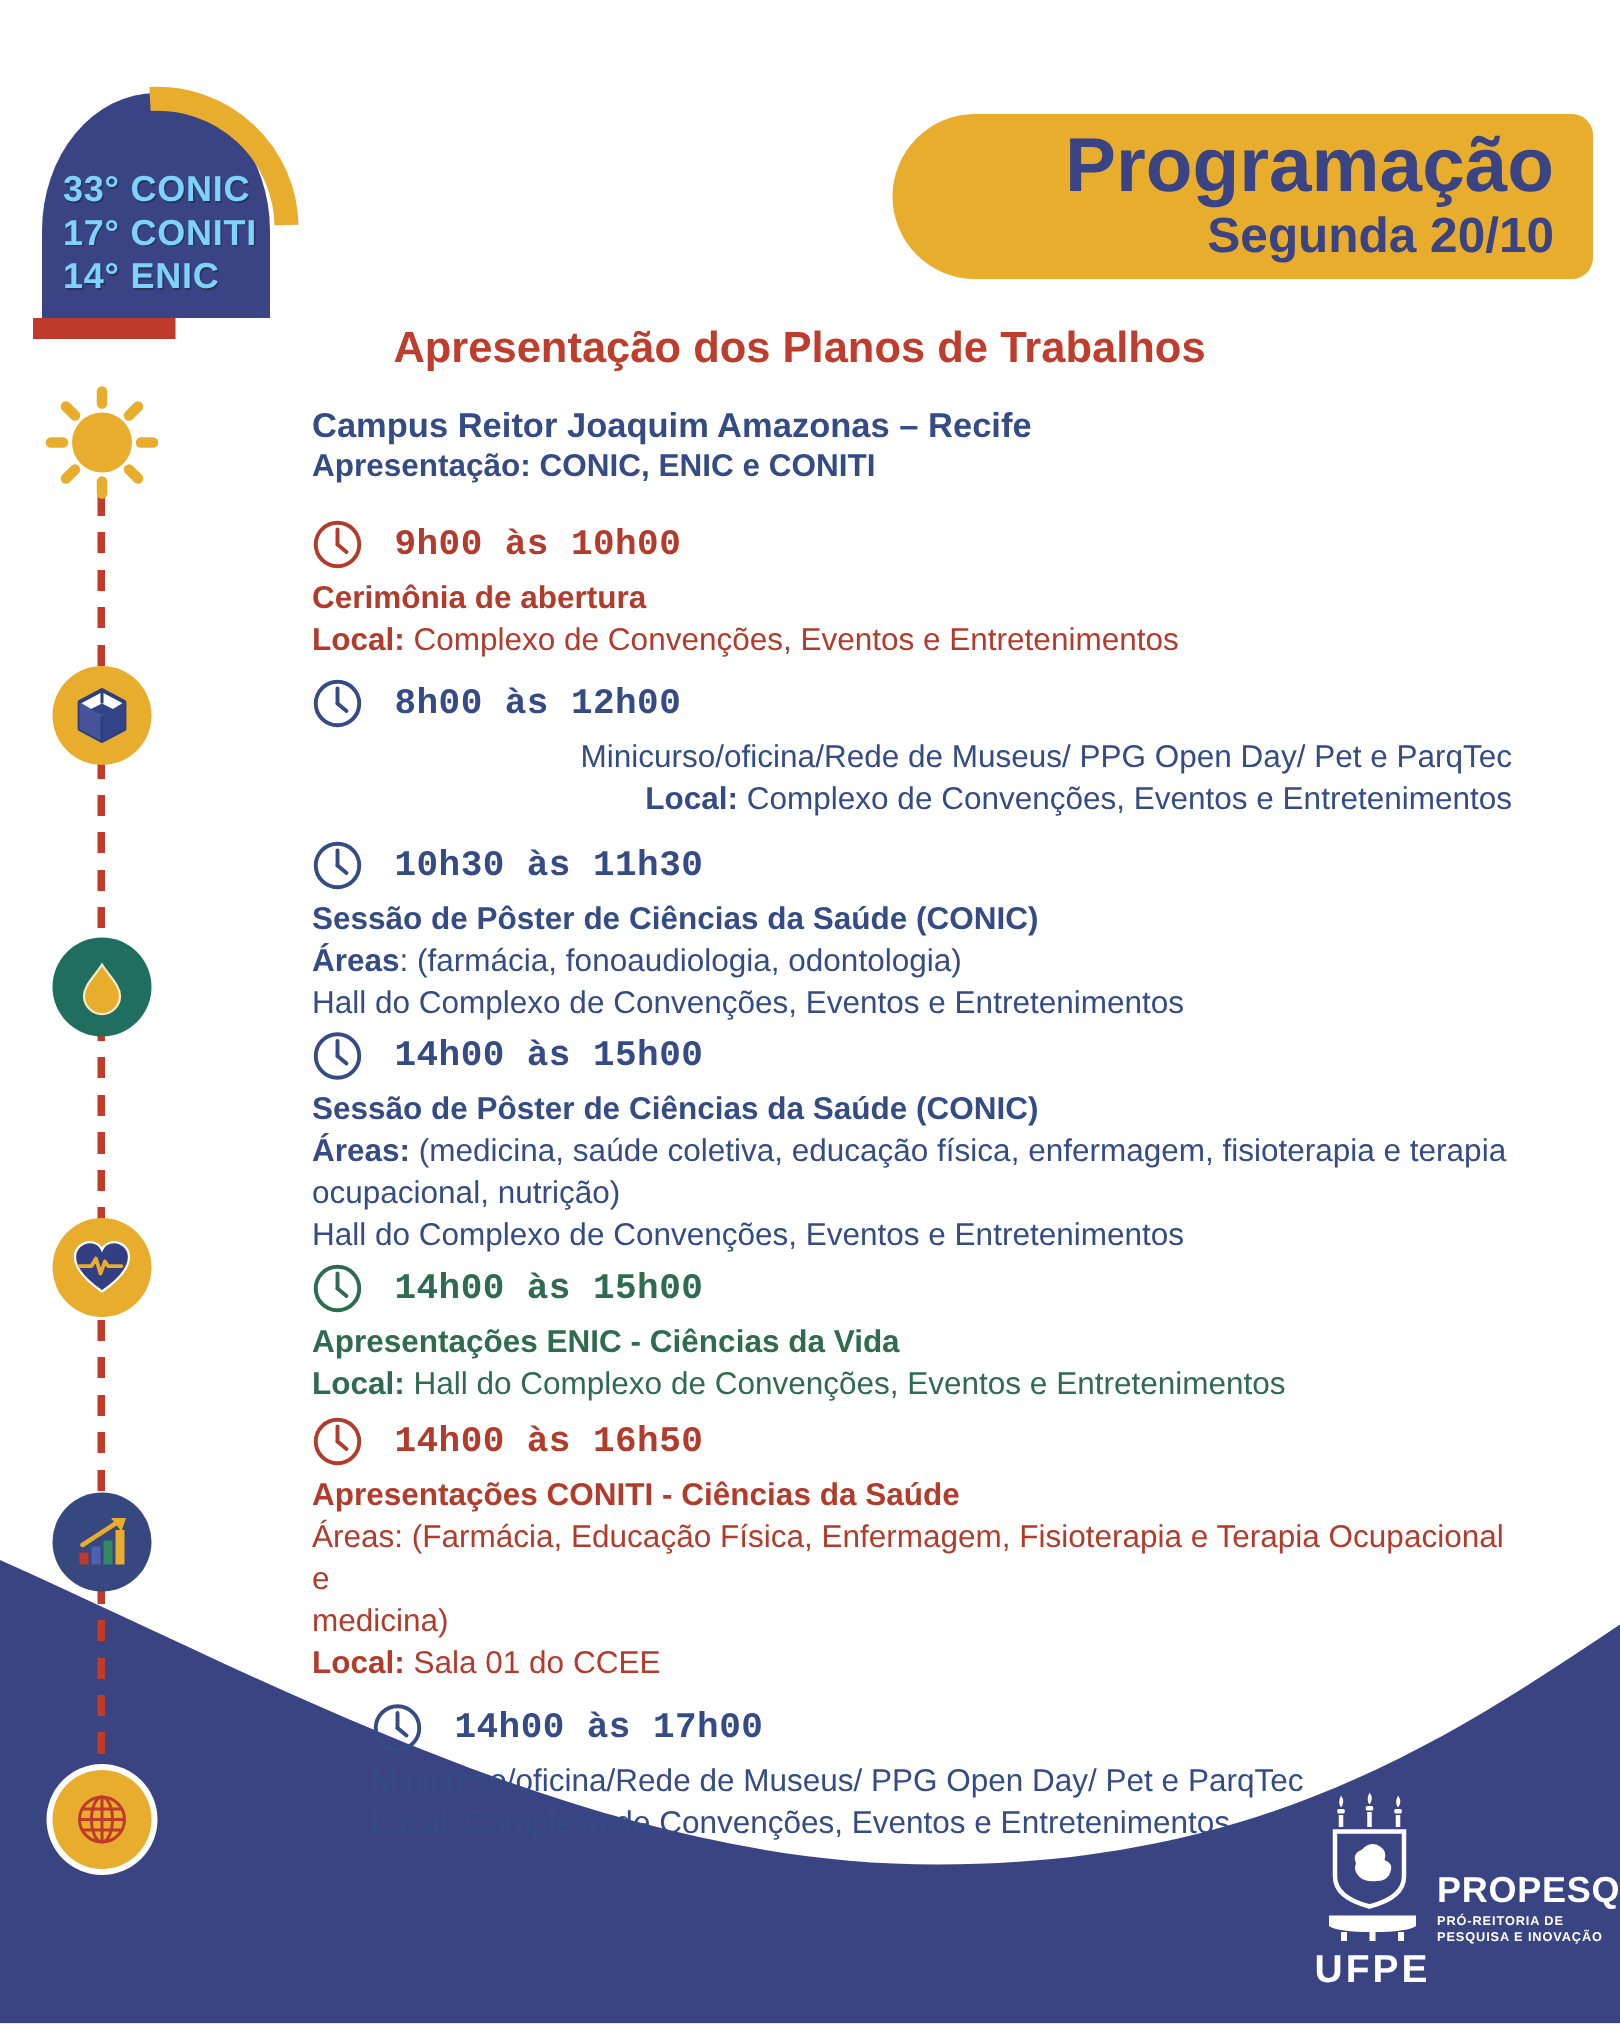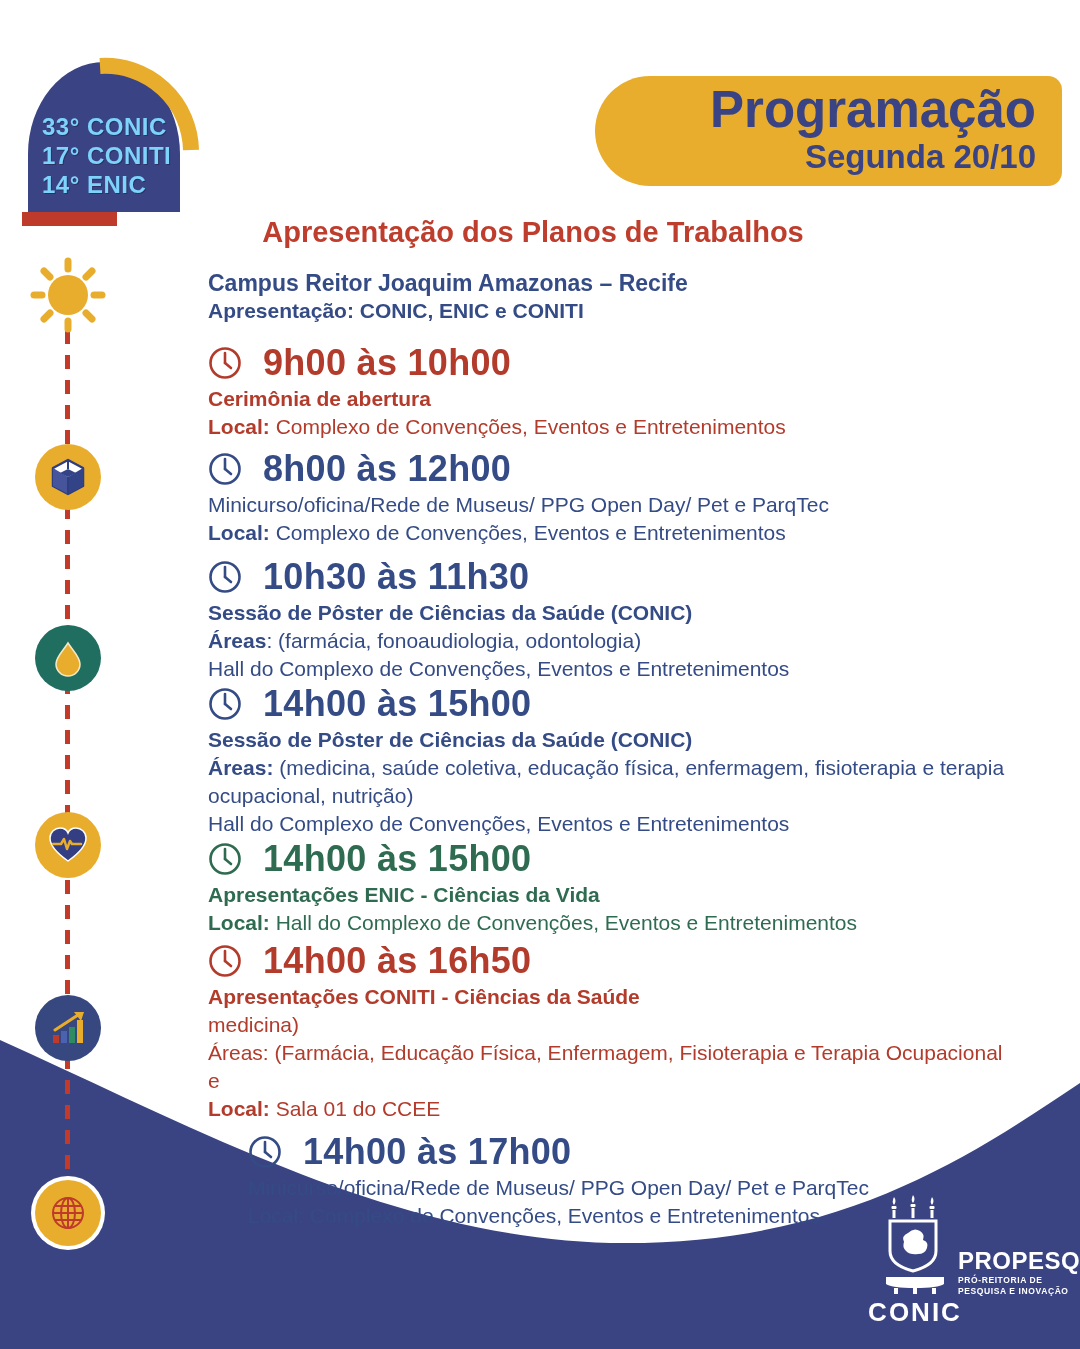--- a/index.html
+++ b/index.html
@@ -86,21 +86,21 @@
   .ring-white { box-shadow:0 0 0 4px #ffffff; }
 
   
   .events { position:absolute; left:0; top:0; width:1080px; height:1349px; z-index:2; pointer-events:none; }
   .event { position:absolute; left:208px; width:800px; color:var(--ec); pointer-events:auto; }
   .event.e0 { top:344px; } .event.e1 { top:450px; } .event.e2 { top:558px; }
   .event.e3 { top:685px; } .event.e4 { top:840px; } .event.e5 { top:942px; }
   .event.e6 { top:1133px;margin-left:40px; }
   .ev-head { display:flex; align-items:center; gap:21px; height:38px; }
   .ev-clock { width:34px; height:34px; flex:0 0 auto; }
-  .ev-time { font-size:36px; font-weight:bold; letter-spacing:0.3px; }
+  .ev-time { font-size:24px; font-weight:bold; letter-spacing:0.3px;font-family:Liberation Mono, monospace; }
   .lines { margin-top:3px; font-size:21px; line-height:28px; }
   .line .b { font-weight:bold; }
 
   
   .wave { position:absolute; left:0; top:1000px; width:1080px; height:349px; z-index:1; }
 
   
   .footer { position:absolute; left:860px; top:1195px; width:210px; height:140px; z-index:3; color:#ffffff; }
   .crest { position:absolute; left:22px; top:0; }
   .ufpe-label {
@@ -214,21 +214,21 @@
         <line x1="17" y1="17" x2="23" y2="22" stroke="currentColor" stroke-width="2.6" stroke-linecap="round"></line>
       </svg>
       <span class="ev-time">9h00 às 10h00</span>
     </div>
     <div class="lines">
         <div class="line"><span class="b">Cerimônia de abertura</span></div>
         <div class="line"><span class="b">Local:</span><span> Complexo de Convenções, Eventos e Entretenimentos</span></div>
       </div>
   </div>
 
-  <div class="event e1" style="--ec: #344B86; color: rgb(52, 75, 134);">
+  <div class="event e1" style="--ec: #344B86; color: rgb(52, 75, 134); text-align: right;">
     <div class="ev-head">
       <svg class="ev-clock" viewBox="0 0 34 34">
         <circle cx="17" cy="17" r="14.5" fill="none" stroke="currentColor" stroke-width="2.6"></circle>
         <line x1="17" y1="17" x2="17" y2="7" stroke="currentColor" stroke-width="2.6" stroke-linecap="round"></line>
         <line x1="17" y1="17" x2="23" y2="22" stroke="currentColor" stroke-width="2.6" stroke-linecap="round"></line>
       </svg>
       <span class="ev-time">8h00 às 12h00</span>
     </div>
     <div class="lines">
         <div class="line"><span>Minicurso/oficina/Rede de Museus/ PPG Open Day/ Pet e ParqTec</span></div>
@@ -288,22 +288,22 @@
     <div class="ev-head">
       <svg class="ev-clock" viewBox="0 0 34 34">
         <circle cx="17" cy="17" r="14.5" fill="none" stroke="currentColor" stroke-width="2.6"></circle>
         <line x1="17" y1="17" x2="17" y2="7" stroke="currentColor" stroke-width="2.6" stroke-linecap="round"></line>
         <line x1="17" y1="17" x2="23" y2="22" stroke="currentColor" stroke-width="2.6" stroke-linecap="round"></line>
       </svg>
       <span class="ev-time">14h00 às 16h50</span>
     </div>
     <div class="lines">
         <div class="line"><span class="b">Apresentações CONITI - Ciências da Saúde</span></div>
+        <div class="line"><span>Áreas: (Farmácia, Educação Física, Enfermagem, Fisioterapia e Terapia Ocupacional e</span></div>
         <div class="line"><span>medicina)</span></div>
-        <div class="line"><span>Áreas: (Farmácia, Educação Física, Enfermagem, Fisioterapia e Terapia Ocupacional e</span></div>
         <div class="line"><span class="b">Local:</span><span> Sala 01 do CCEE</span></div>
       </div>
   </div>
 
   <div class="event e6" style="--ec: #344B86; color: rgb(52, 75, 134);">
     <div class="ev-head">
       <svg class="ev-clock" viewBox="0 0 34 34">
         <circle cx="17" cy="17" r="14.5" fill="none" stroke="currentColor" stroke-width="2.6"></circle>
         <line x1="17" y1="17" x2="17" y2="7" stroke="currentColor" stroke-width="2.6" stroke-linecap="round"></line>
         <line x1="17" y1="17" x2="23" y2="22" stroke="currentColor" stroke-width="2.6" stroke-linecap="round"></line>
@@ -340,21 +340,21 @@
       <path d="M8 26 h46 v30 q0 14 -23 20 q-23 -6 -23 -20 Z" fill="none" stroke="#ffffff" stroke-width="3"></path>
 
       <path d="M26 38 q6 -6 12 -2 q5 3 3 9 q6 2 4 8 q-2 6 -9 6 q-8 1 -12 -3 q-4 -4 -2 -9 q-3 -6 4 -9 Z"></path>
 
       <path d="M4 82 h58 v7 q-6 4 -29 4 q-23 0 -29 -4 Z"></path>
       <rect x="12" y="93" width="4" height="6"></rect>
       <rect x="31" y="93" width="4" height="6"></rect>
       <rect x="50" y="93" width="4" height="6"></rect>
     </g>
   </svg>
-  <div class="ufpe-label">CONIC</div>
+  <div class="ufpe-label">UFPE</div>
   <div class="propesqi">
     <div class="propesqi-title">PROPESQI</div>
     <div class="propesqi-sub">
       <div>Pró-Reitoria de</div>
       <div>Pesquisa e Inovação</div>
     </div>
   </div>
 </div>
 
 </body></html>

